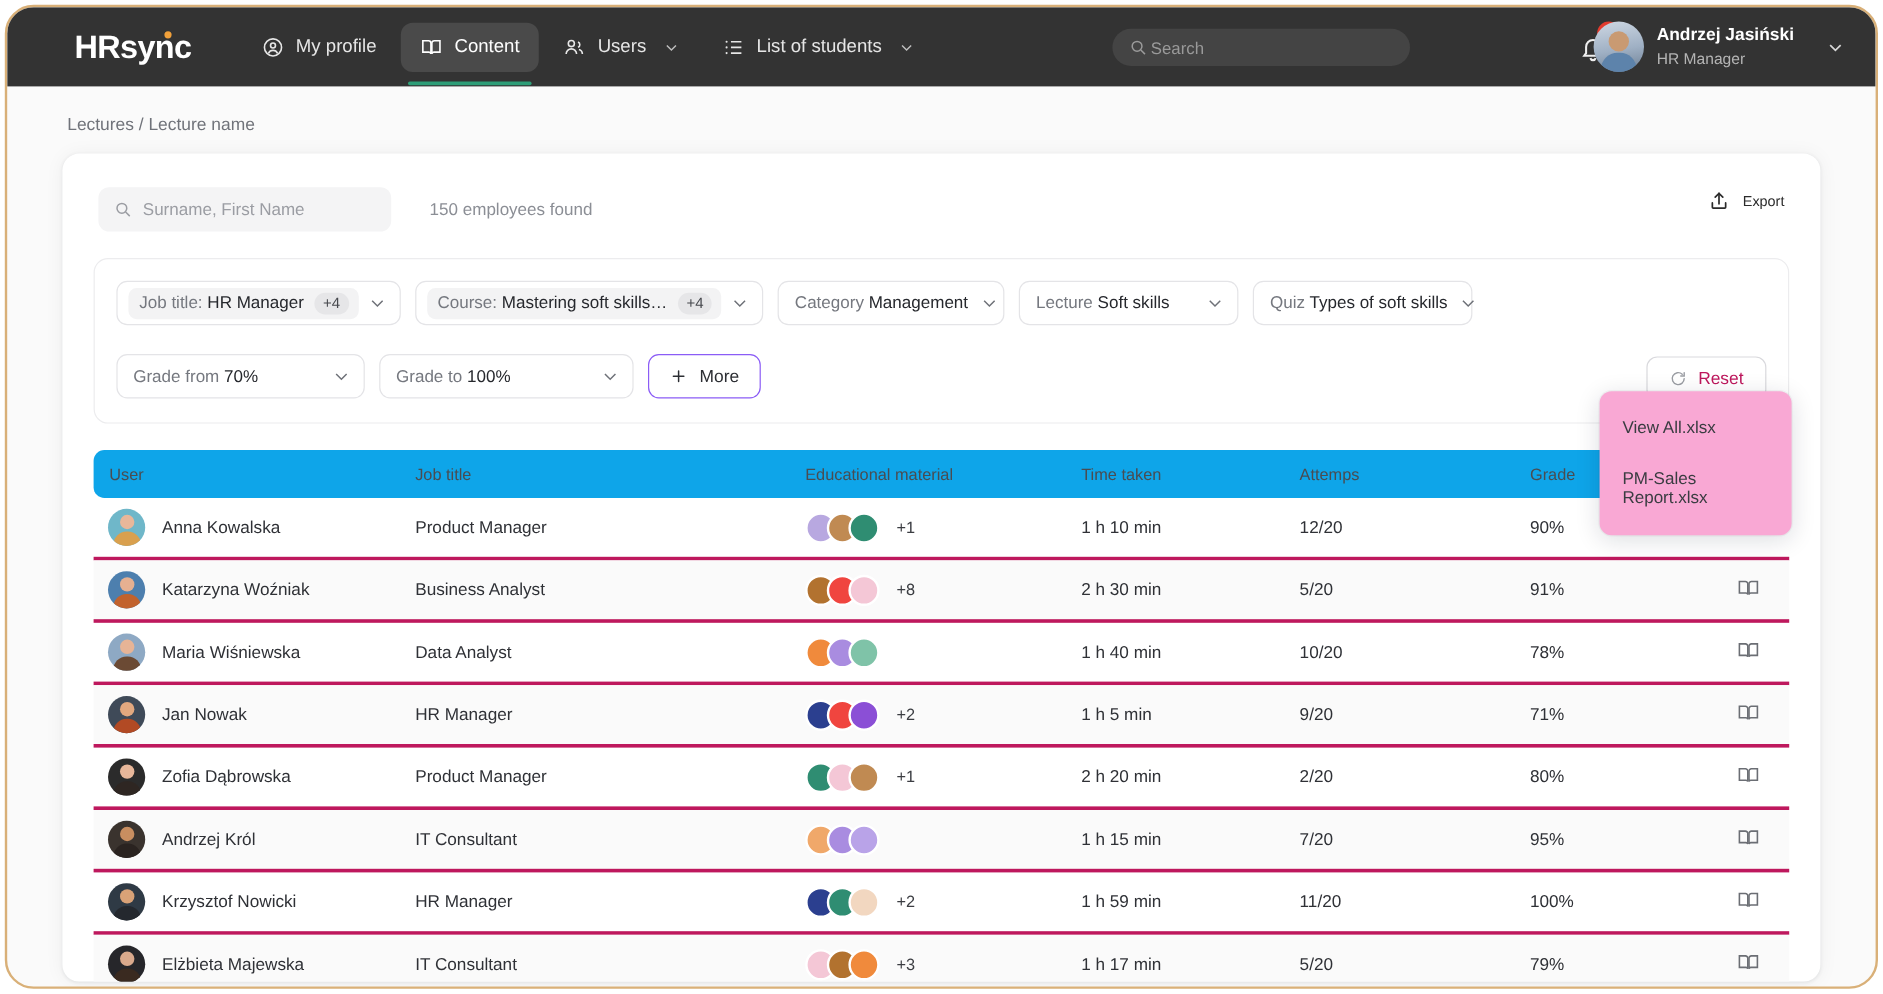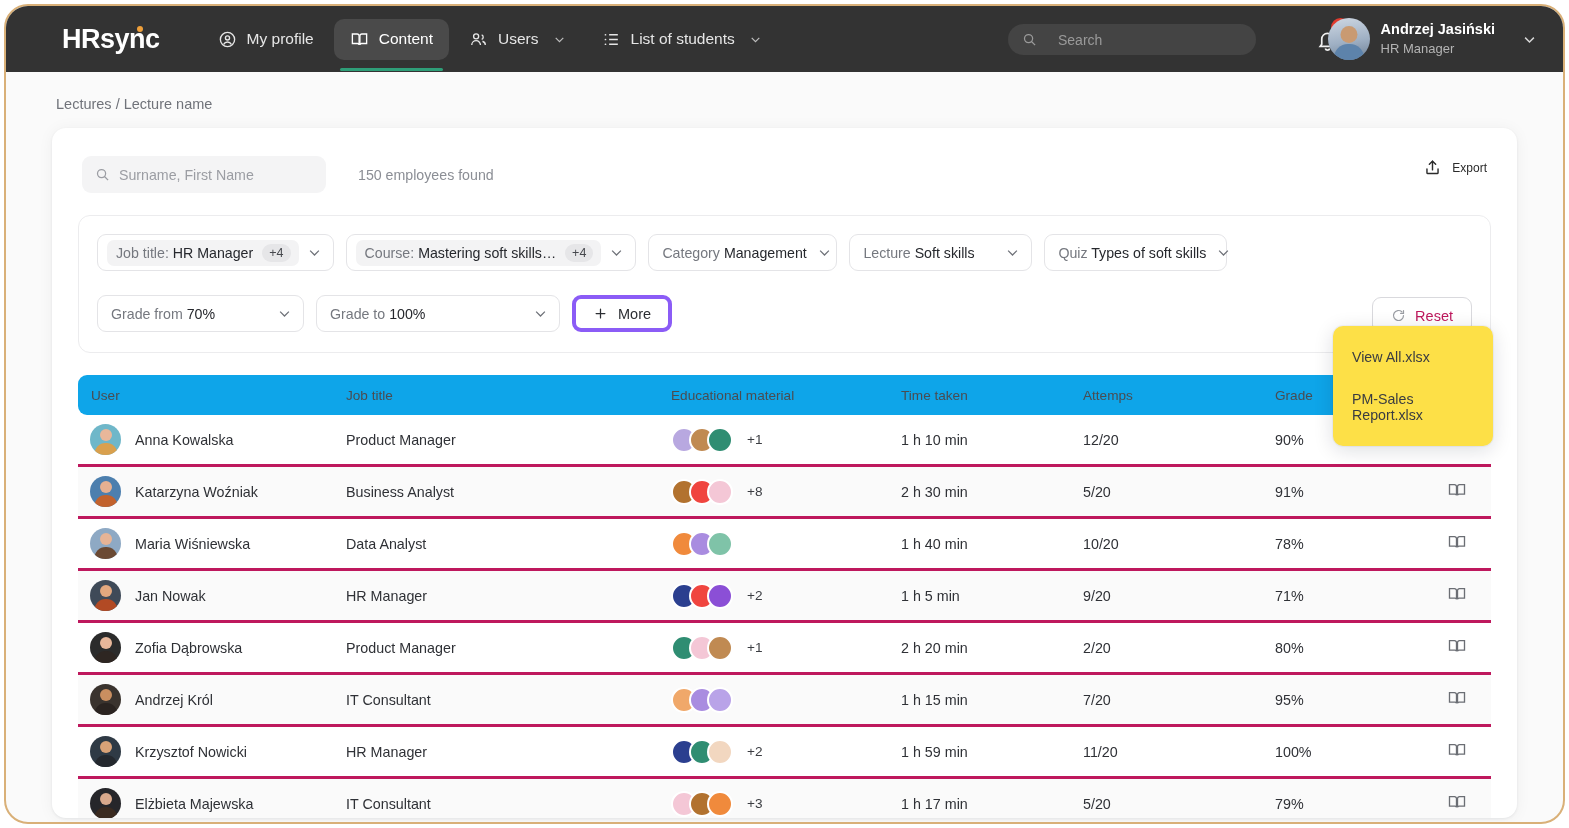--- a/index.html
+++ b/index.html
@@ -43,24 +43,24 @@
     cursor: pointer;
   }
   .navitem.active { background: #4a4a4a; color: #fff; }
   .navitem.active::after {
     content: ""; position: absolute; left: 6px; right: 6px; bottom: -11px;
     height: 3px; background: #2e9e78; border-radius: 2px;
   }
   .navitem .chev { opacity: .85; margin-left: 4px; }
   .ico { display: inline-flex; align-items: center; justify-content: center; }
   .search-wrap {
-    position: absolute; left: 1002px; top: 18px;
+    position: absolute; left: 921px; top: 18px;
     width: 248px; height: 31px;
     background: #444444; border-radius: 16px;
-    display: flex; align-items: center; gap: 21px; padding: 0 14px;
+    display: flex; align-items: center; gap: 3px; padding: 0 14px;
   }
   .search-wrap input {
     background: transparent; border: 0; outline: none;
     color: #dcdcdc; font-size: 14px; width: 100%;
     font-family: "Liberation Sans", sans-serif;
   }
   .search-wrap input::placeholder { color: #9a9a9a; }
   .bell-wrap {
     position: absolute; left: 1306px; top: 16px;
     width: 34px; height: 34px; cursor: pointer;
@@ -146,33 +146,33 @@
   .pill {
     background: #f3f3f4; border-radius: 7px;
     padding: 4px 8px 4px 9px; display: flex; align-items: center; gap: 9px;
     margin: 0 -2px 0 -4px;
   }
   .cnt {
     background: #e6e6e8; border-radius: 10px;
     font-size: 12.5px; color: #46484d; padding: 2px 7px;
   }
   .more-btn {
-    height: 37px; border: 4px solid #8b5cf6; border-radius: 9px;
+    height: 37px; border: 1px solid #8b5cf6; border-radius: 9px;
     background: #fff; display: flex; align-items: center; gap: 10px;
     padding: 0 17px; font-size: 14.5px; color: #2c2e33; cursor: pointer;
   }
   .reset-btn {
     position: absolute; right: 18px; bottom: 18px;
     height: 37px; border: 1px solid #d9d9dd; border-radius: 9px;
     background: #fff; display: flex; align-items: center; gap: 9px;
     padding: 0 18px; font-size: 14.5px; color: #be185d; cursor: pointer;
   }
   .menu {
     position: absolute; right: 24px; top: 198px;
-    width: 160px; background: #fde047; border-radius: 10px;
+    width: 160px; background: #f9a8d4; border-radius: 10px;
     box-shadow: 0 4px 20px rgba(16,24,40,.14), 0 0 0 1px rgba(16,24,40,.04);
     padding: 10px 0; z-index: 30;
   }
   .menu .mi {
     padding: 13px 19px; font-size: 14.2px; color: #3a3c41; cursor: pointer;
   }
   
   .tbl { margin: 22px 26px 0 26px; }
   .thead {
     display: flex; align-items: center; background: #0ea5e9;
@@ -414,21 +414,21 @@
         <div class="sel" style="width:207px">
           <span><span class="lbl">Grade from</span>
           <span class="val">70%</span></span>
           <span class="ico">
             <svg width="15" height="15" viewBox="0 0 24 24" fill="none" stroke="#6e7178" stroke-width="2">
                 <path d="M5 9l7 7 7-7"></path>
               </svg>
           </span>
         </div>
 
-        <div class="sel" style="width:244px">
+        <div class="sel" style="width:212px">
           <span><span class="lbl">Grade to</span>
           <span class="val">100%</span></span>
           <span class="ico">
             <svg width="15" height="15" viewBox="0 0 24 24" fill="none" stroke="#6e7178" stroke-width="2">
                 <path d="M5 9l7 7 7-7"></path>
               </svg>
           </span>
         </div>
 
         <div class="more-btn">

